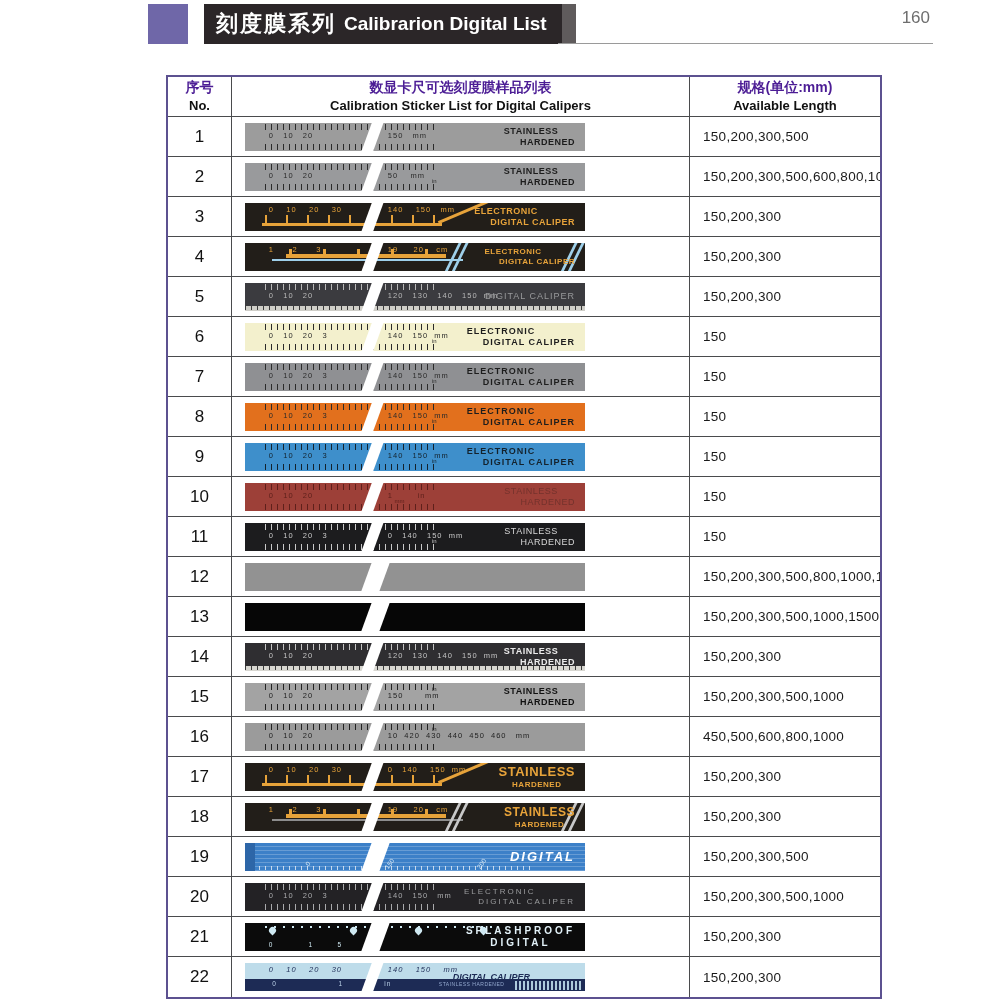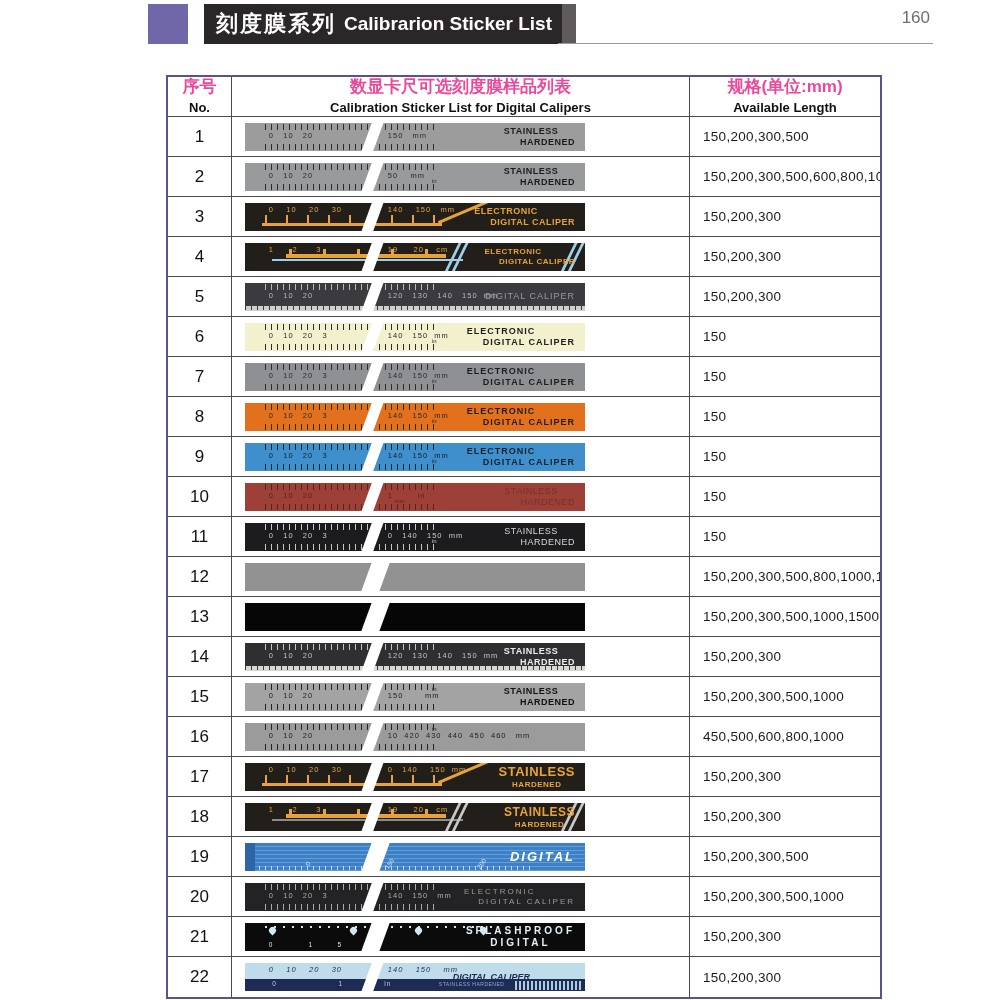--- a/index.html
+++ b/index.html
@@ -17,21 +17,21 @@
   .pageno-rule { position:absolute; left:558px; top:43px; width:375px; height:1px; background:#9a9a9a; }
   .pageno { position:absolute; left:845px; top:8px; width:85px; text-align:right; font-size:17px; color:#6e6e6e; }
 
   
   .cal-table { position:absolute; left:166px; top:75px; width:716px; border:2px solid #5C5190; background:#fff; }
   .t-row { display:grid; grid-template-columns:64px 458px 190px; height:40px; border-bottom:1px solid #4a4b4d; }
   .t-row:last-child { border-bottom:none; }
   .t-cell { border-right:1px solid #4a4b4d; display:flex; align-items:center; overflow:hidden; }
   .t-cell:last-child { border-right:none; }
   .c-head { flex-direction:column; justify-content:center; text-align:center; line-height:1.35; }
-  .h-zh { font-size:17px; font-weight:bold; color:#ec4899; }
+  .h-zh { font-size:14px; font-weight:bold; color:#4c1d95; }
   .h-en { font-size:13px; font-weight:bold; color:#111; }
   .c-no { justify-content:center; font-size:17px; color:#111; }
   .c-len { padding-left:13px; font-size:13.5px; color:#1a1a1a; letter-spacing:0.3px; }
 
   
   .sticker { position:relative; width:340px; height:28px; margin-left:13px; overflow:hidden; }
   .st-ticks { position:absolute; left:6%; width:50%; height:6px; }
   .st-ticks-top { top:1px; } .st-ticks-bottom { bottom:1px; }
   .st-scale { position:absolute; font-size:7.5px; white-space:pre; letter-spacing:1px; top:9px; line-height:1; }
   .st-scale-l { left:7%; } .st-scale-r { left:42%; }
@@ -55,21 +55,21 @@
   .st-fade { position:absolute; right:4px; bottom:3px; width:66px; height:9px; }
 </style>
 </head>
 <body>
 
 <div id="page">
 
   <div class="accent-square"></div>
   <div class="title-bar">
     <span class="title-zh">刻度膜系列</span>
-    <span class="title-en">Calibrarion Sticker List</span>
+    <span class="title-en">Calibrarion Digital List</span>
   </div>
   <div class="gray-square"></div>
   <div class="pageno-rule"></div>
   <div class="pageno">160</div>
 
   <div class="cal-table">
     <div class="t-row">
       <div class="t-cell c-head">
         <span class="h-zh">序号</span>
         <span class="h-en">No.</span>

